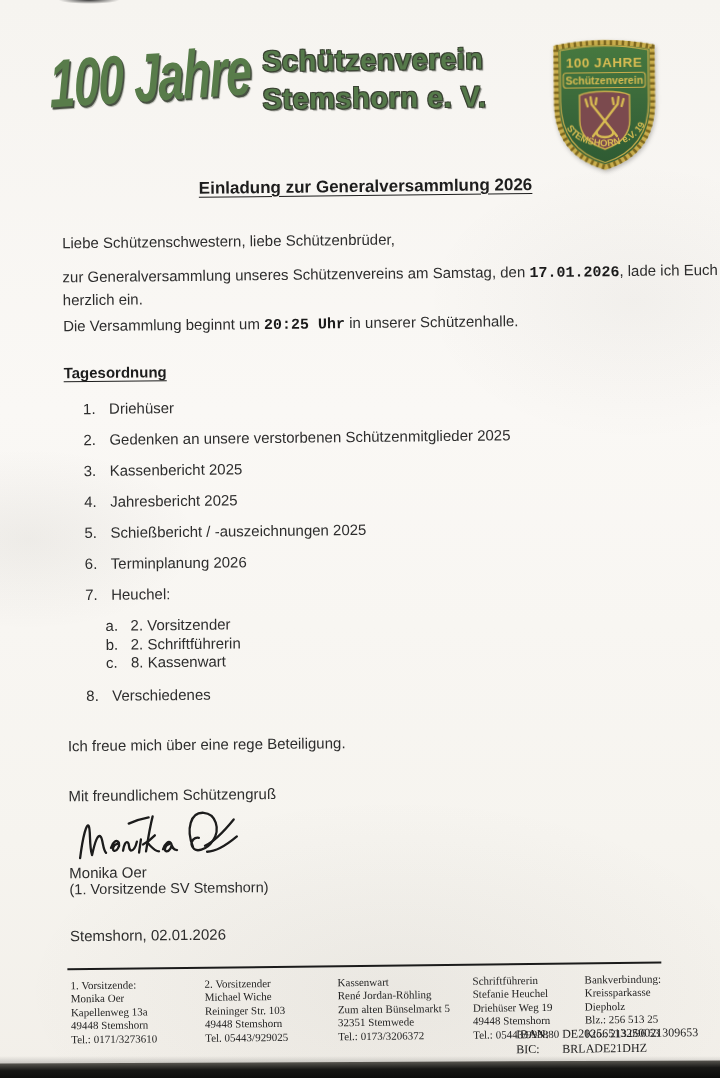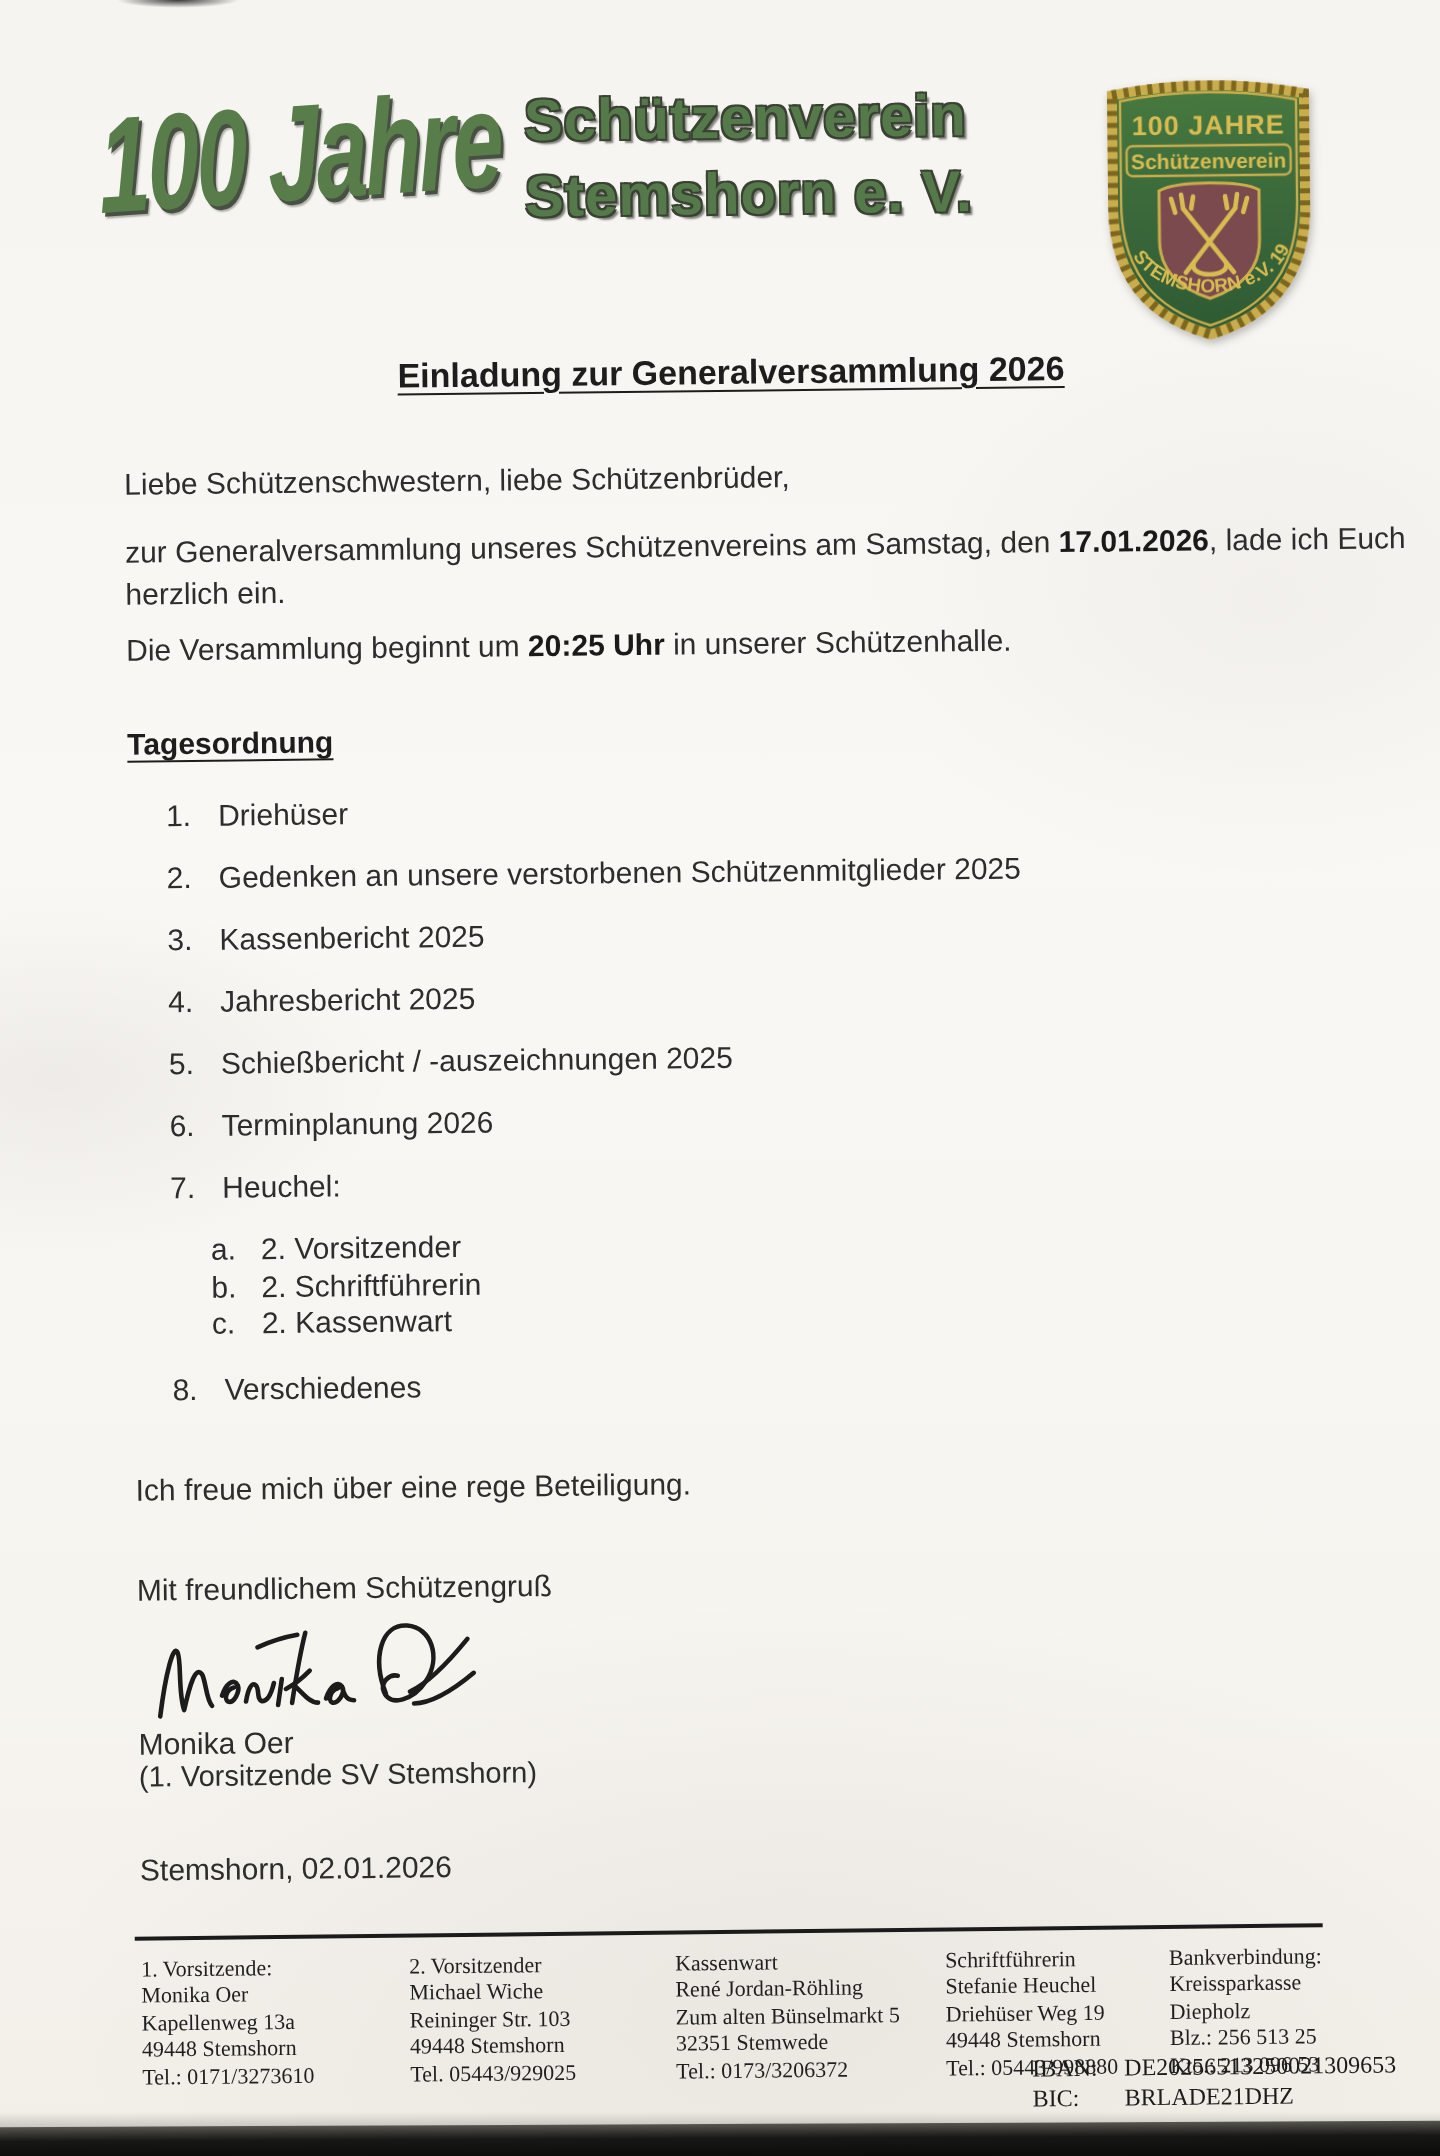--- a/index.html
+++ b/index.html
@@ -36,21 +36,21 @@
   
   .title{
     position:absolute;left:20px;top:177px;width:700px;text-align:center;
     font-size:17px;font-weight:bold;color:#1d1d1d;white-space:nowrap;
     text-decoration:underline;text-underline-offset:3px;
   }
   .para{position:absolute;left:66px;font-size:15px;color:#2d2d2d;white-space:nowrap;}
   .salutation{top:231px;}
   .invite{top:263px;line-height:21px;}
   .time{top:314px;}
-  .para b{color:#1a1a1a;}
+  .para b{color:#1a1a1a;font-family:Liberation Mono, monospace;}
 
   
   .agenda-heading{
     position:absolute;left:66px;top:361px;font-size:15px;font-weight:bold;color:#1d1d1d;
     text-decoration:underline;text-underline-offset:3px;
   }
   .agenda-list{position:absolute;left:85px;top:397px;font-size:15px;color:#2d2d2d;}
   .agenda-item{display:flex;line-height:18px;margin-bottom:13px;white-space:nowrap;}
   .agenda-item .num{width:26px;flex:0 0 26px;}
   .agenda-sub{margin:3px 0 14px 20px;}
@@ -177,21 +177,21 @@
           <div class="sub-item">
             <span class="num">a.</span>
             <span class="txt">2. Vorsitzender</span>
           </div>
           <div class="sub-item">
             <span class="num">b.</span>
             <span class="txt">2. Schriftführerin</span>
           </div>
           <div class="sub-item">
             <span class="num">c.</span>
-            <span class="txt">2. Kassenwart</span>
+            <span class="txt">8. Kassenwart</span>
           </div>
         </div>
         <div class="agenda-item">
           <span class="num">8.</span>
           <span class="txt">Verschiedenes</span>
         </div>
       </div>
 
     <div class="para participation">Ich freue mich über eine rege Beteiligung.</div>
     <div class="para greeting">Mit freundlichem Schützengruß</div>

